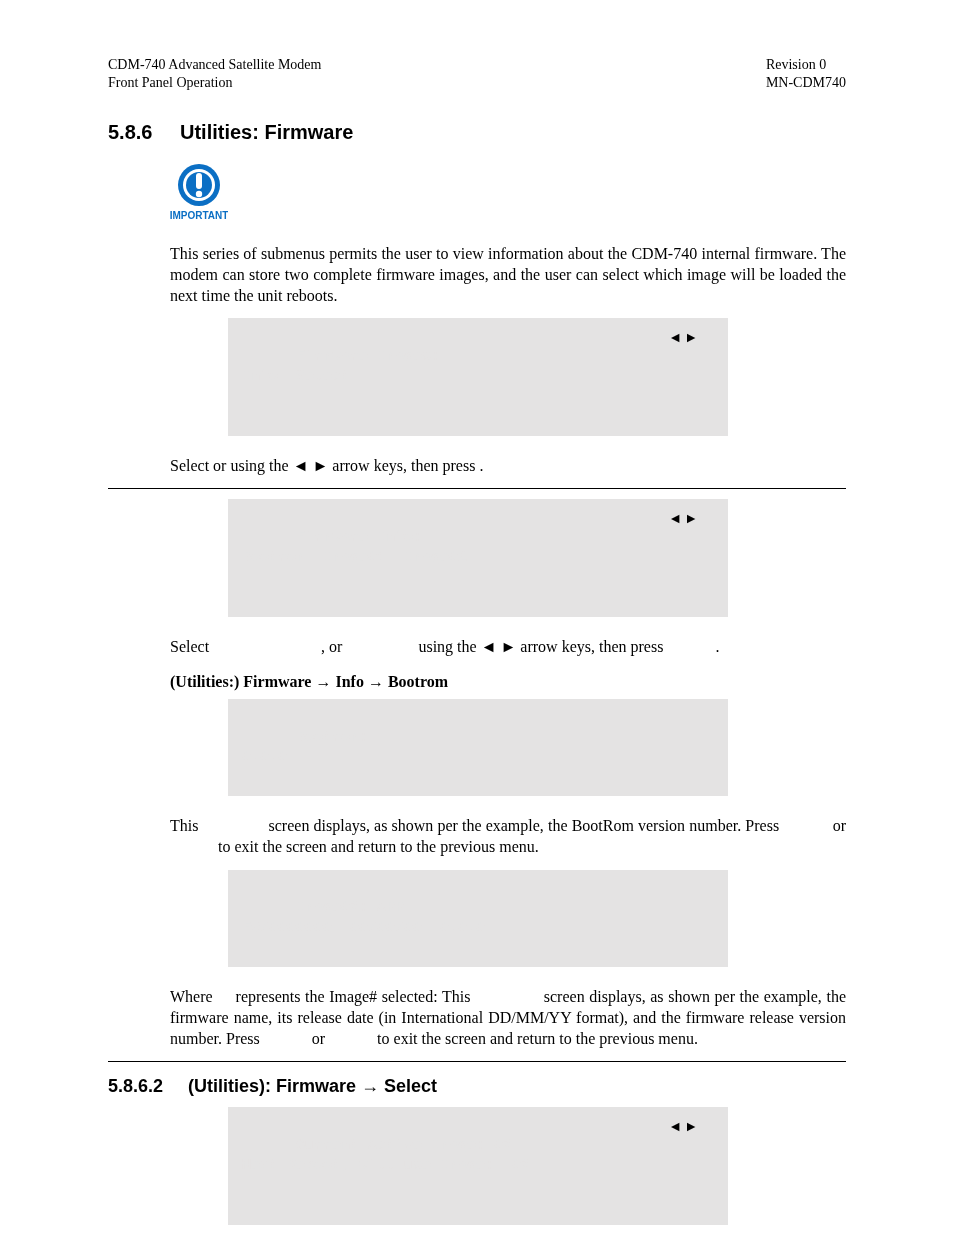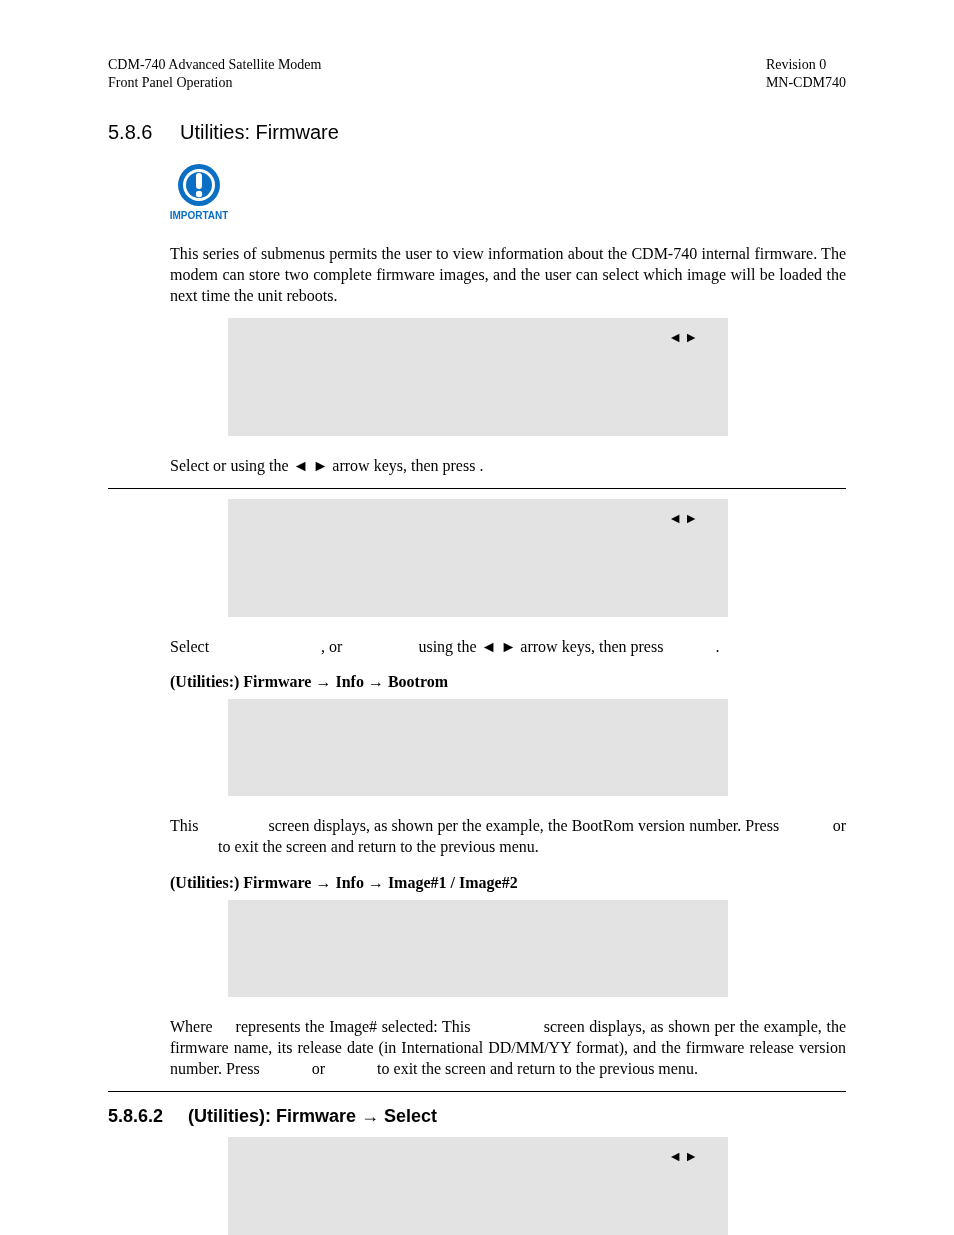--- a/index.html
+++ b/index.html
@@ -20,21 +20,21 @@
   .header {
     display: flex;
     justify-content: space-between;
     font-size: 14px;
     line-height: 1.25;
     margin-bottom: 24px;
   }
   .header .right { text-align: left; }
   h2.section {
     font-family: Arial, Helvetica, sans-serif;
-    font-weight: normal;
+    font-weight: bold;
     font-size: 20px;
     margin: 30px 0 18px 0;
   }
   h2.section .num { display: inline-block; width: 72px; }
   h3.subsection {
     font-family: Arial, Helvetica, sans-serif;
     font-weight: bold;
     font-size: 18px;
     margin: 14px 0 10px 0;
   }
@@ -176,21 +176,20 @@
 #.#.#</span>
     </div>
 
     <p class="body">
       <span>This </span>&nbsp;&nbsp;&nbsp;&nbsp;&nbsp;&nbsp;&nbsp;&nbsp;&nbsp;&nbsp;&nbsp;&nbsp;&nbsp;&nbsp;&nbsp;
       <span> screen displays, as shown per the example, the BootRom version number. Press </span>&nbsp;&nbsp;&nbsp;&nbsp;&nbsp;&nbsp;&nbsp;&nbsp;&nbsp;&nbsp;&nbsp;
       <span> or </span>&nbsp;&nbsp;&nbsp;&nbsp;&nbsp;&nbsp;&nbsp;&nbsp;&nbsp;&nbsp;&nbsp;
       <span> to exit the screen and return to the previous menu.</span>
     </p>
 
-    <h4 class="crumb">(Utilities:) Firmware → Info → Image#1 / Image#2</h4>
 
     <div class="screen">
       <span>Image#X: APP
 FW/#######  ##/##/##  #.#.#</span>
     </div>
 
     <p class="body">
       <span>Where </span>&nbsp;&nbsp;&nbsp;
       <span> represents the Image# selected: This </span>&nbsp;&nbsp;&nbsp;&nbsp;&nbsp;&nbsp;&nbsp;&nbsp;&nbsp;&nbsp;&nbsp;&nbsp;&nbsp;&nbsp;
       <span> screen displays, as shown per the example, the firmware name, its release date (in International DD/MM/YY format), and the firmware release version number. Press </span>&nbsp;&nbsp;&nbsp;&nbsp;&nbsp;&nbsp;&nbsp;&nbsp;&nbsp;&nbsp;&nbsp;

